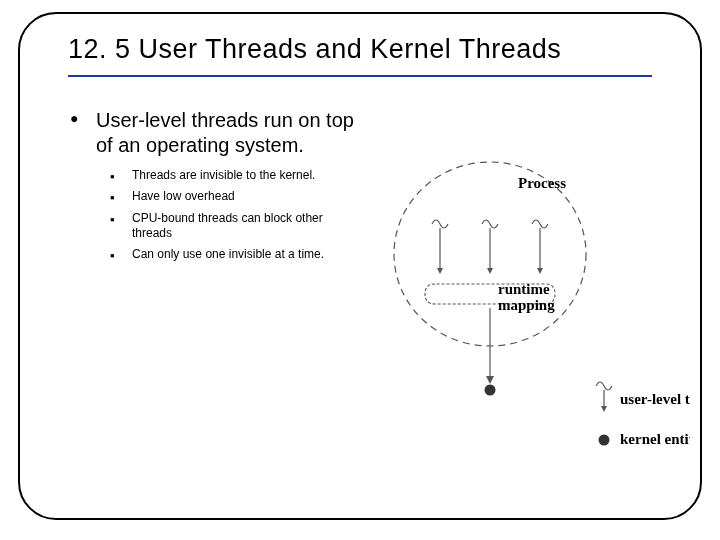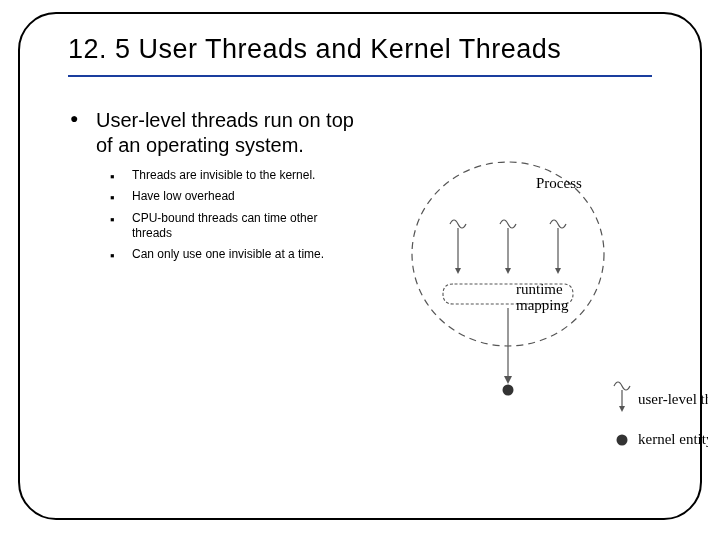--- a/index.html
+++ b/index.html
@@ -81,24 +81,25 @@
     content: "▪";
     position: absolute;
     left: 0;
     top: 1px;
     font-size: 13px;
   }
 
   
   .diagram {
     position: absolute;
-    left: 388px;
+    left: 370px;
     top: 130px;
     width: 300px;
     height: 340px;
+    font-weight: bold;
   }
   .dg-label {
     font-family: "Times New Roman", serif;
     font-size: 15px;
     color: #2a2a2a;
   }
 </style>
 </head>
 <body>
 
@@ -106,21 +107,21 @@
   <div class="frame">
     <div class="title">12. 5 User Threads and Kernel Threads</div>
 
     <div class="content">
       <ul class="lvl1">
         <li>
           <span>User-level threads run on top of an operating system.</span>
           <ul class="lvl2">
             <li><span>Threads are invisible to the kernel.</span></li>
             <li><span>Have low overhead</span></li>
-            <li><span>CPU-bound threads can time other threads</span></li>
+            <li><span>CPU-bound threads can block other threads</span></li>
             <li><span>Can only use one invisible at a time.</span></li>
           </ul>
         </li>
       </ul>
     </div>
 
     <div class="diagram">
       <svg width="300" height="340" viewBox="0 0 300 340">
 
         <ellipse cx="100" cy="110" rx="96" ry="92" fill="none" stroke="#555" stroke-width="1.2" stroke-dasharray="7 5"></ellipse>

